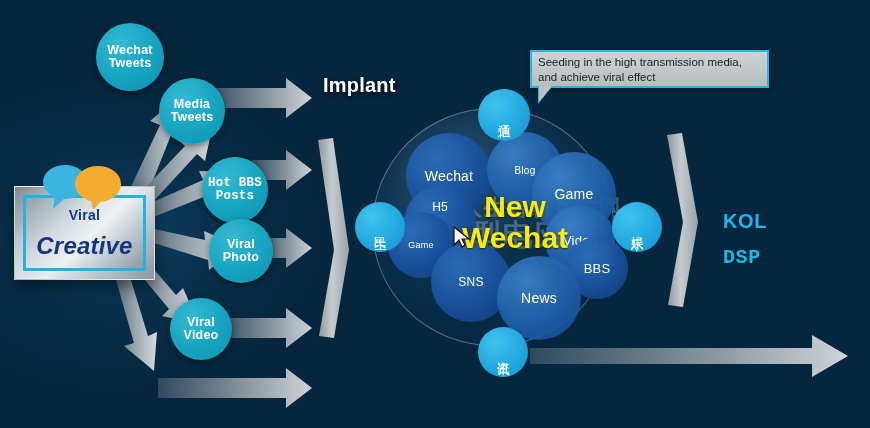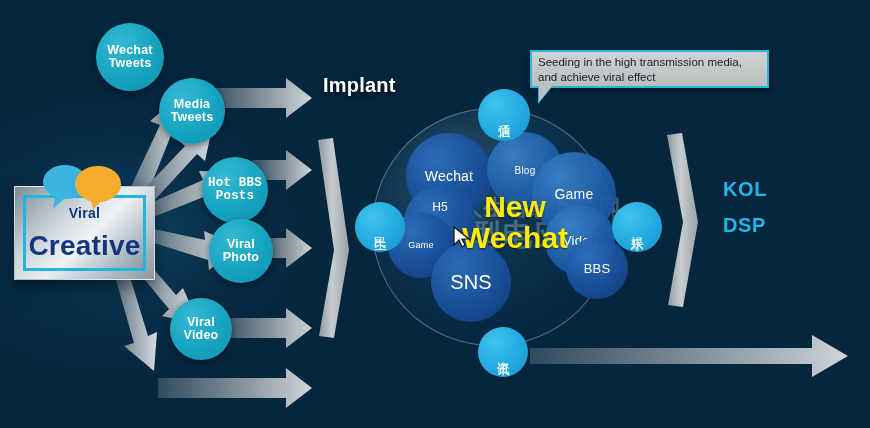--- a/index.html
+++ b/index.html
@@ -36,21 +36,21 @@
     box-shadow:0 6px 16px rgba(0,0,0,.5);
   }
   #vinner{
     position:absolute;left:8px;top:8px;right:8px;bottom:8px;
     border:3px solid #21b5dd;
     background:linear-gradient(135deg,#93a0a9 0%,#d5dde2 35%,#eef2f4 55%,#b5c0c7 80%,#8e99a1 100%);
     display:flex;flex-direction:column;align-items:center;justify-content:center;
     color:#13377e;font-weight:bold;line-height:1.0;
   }
   #vinner .t1{font-size:14px;letter-spacing:.3px;}
-  #vinner .t2{font-size:28px;letter-spacing:.2px;margin-top:12px;}
+  #vinner .t2{font-size:24px;letter-spacing:.2px;margin-top:12px;font-style:italic;}
 
   
   #sphere{
     position:absolute;left:372px;top:108px;width:240px;height:236px;border-radius:50%;
     background:
       radial-gradient(circle at 34% 26%, rgba(120,170,205,.30) 0%, rgba(40,95,140,.22) 42%, rgba(12,48,80,.30) 72%, rgba(8,38,66,.42) 100%);
     border:1px solid rgba(160,195,220,.45);
     box-shadow:inset 0 0 30px rgba(10,40,70,.6);
   }
   .nb{
@@ -90,21 +90,21 @@
     position:absolute;left:539px;top:86px;width:0;height:0;
     border-left:13px solid #bcc0c1;border-bottom:16px solid transparent;
     filter:drop-shadow(-1px 2px 0 #24b8de);
   }
 
   .stage-label{
     position:absolute;color:#fff;font-weight:bold;font-size:20px;
     text-shadow:0 2px 4px rgba(0,0,0,.75);letter-spacing:.2px;
   }
   .right-word{
-    position:absolute;color:#1fb6e8;font-weight:bold;font-size:20px;letter-spacing:.6px;
+    position:absolute;color:#1fb6e8;font-weight:bold;font-size:20px;letter-spacing:.6px;margin-top:32px;
   }
 </style>
 </head>
 <body>
 
 <div id="stage">
 
   <svg class="lay" viewBox="0 0 870 428">
     <defs>
       <linearGradient id="ag" x1="0" y1="0" x2="1" y2="0">
@@ -211,22 +211,25 @@
   </div>
   <div class="nb blued" style="left:388px;top:212px;width:66px;height:66px;font-size:9px;align-items:center;">
     <span>Game</span>
   </div>
   <div class="nb blue" style="left:545px;top:205px;width:70px;height:70px;font-size:13px;">
     <span>Video</span>
   </div>
   <div class="nb blued" style="left:566px;top:237px;width:62px;height:62px;font-size:13px;">
     <span>BBS</span>
   </div>
-  <div class="nb blued" style="left:431px;top:242px;width:80px;height:80px;font-size:20px;">
+  <div class="nb blued" style="left:431px;top:242px;width:80px;height:80px;font-size:12px;">
     <span>SNS</span>
+  </div>
+  <div class="nb blue" style="left:497px;top:256px;width:84px;height:84px;font-size:14px;">
+    <span>News</span>
   </div>
 
   <div class="nb cyan cn" style="left:478px;top:89px;width:52px;height:52px;font-size:13px;flex-direction:column;">
     <span style="writing-mode:vertical-rl;text-orientation:upright;letter-spacing:1px;">通信</span>
   </div>
   <div class="nb cyan cn" style="left:355px;top:202px;width:50px;height:50px;font-size:13px;">
     <span style="writing-mode:vertical-rl;text-orientation:upright;letter-spacing:1px;">民生</span>
   </div>
   <div class="nb cyan cn" style="left:612px;top:202px;width:50px;height:50px;font-size:13px;">
     <span style="writing-mode:vertical-rl;text-orientation:upright;letter-spacing:1px;">娱乐</span>
@@ -245,15 +248,15 @@
   </svg>
 
   <div class="stage-label" style="left:323px;top:74px;">Implant</div>
 
   <div id="callout">
     <span>Seeding in the high transmission media, and achieve viral effect</span>
   </div>
   <div id="calltail"></div>
 
   <div class="right-word" style="left:723px;top:178px;">KOL</div>
-  <div class="right-word" style="left:723px;top:214px;">DSP</div>
+  <div class="right-word" style="left:723px;top:214px;font-family:Liberation Mono, monospace;">DSP</div>
 
 </div>
 
 </body></html>

